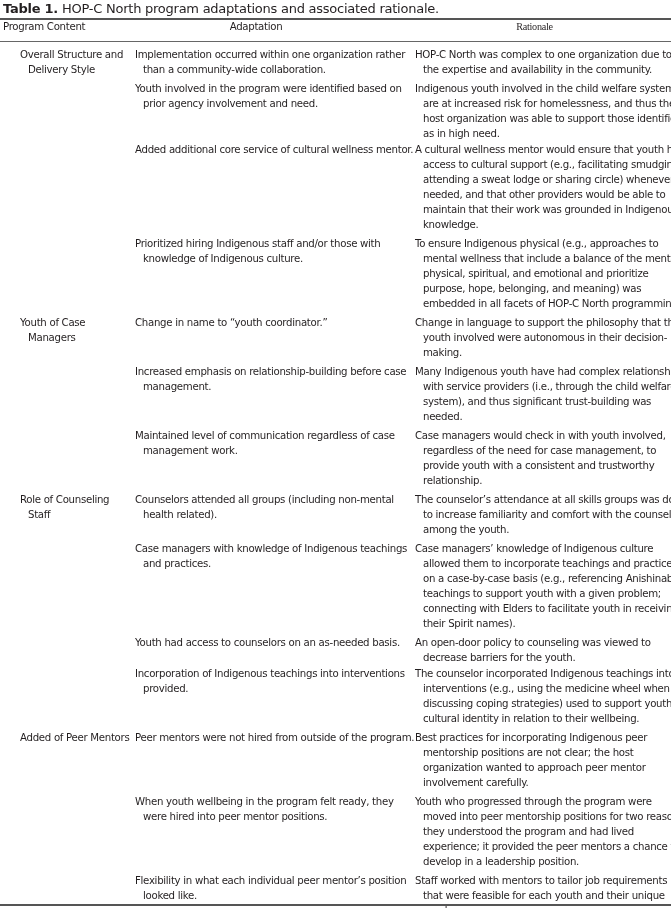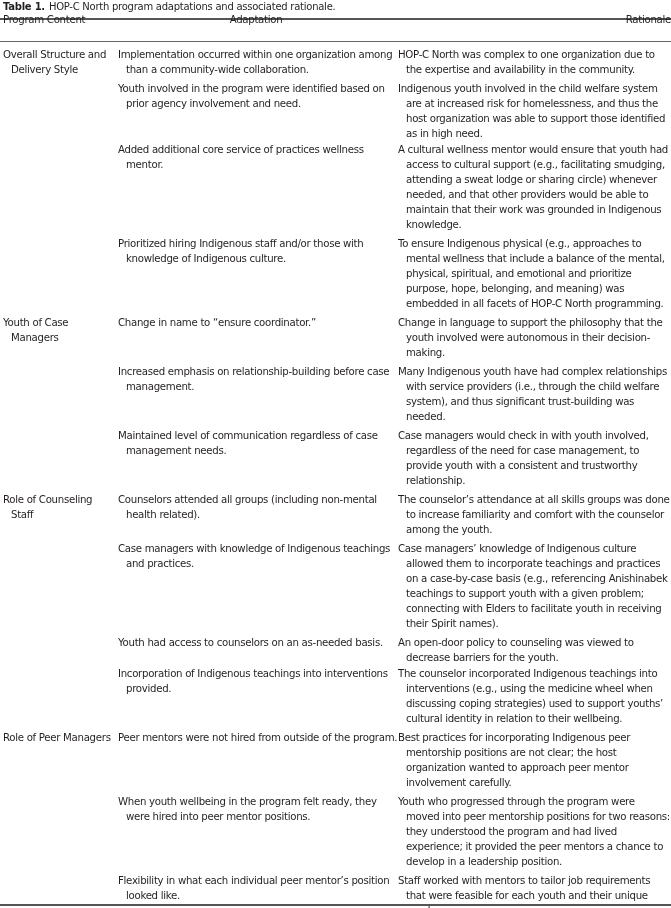--- a/index.html
+++ b/index.html
@@ -1,32 +1,32 @@
 <!DOCTYPE html>
 <html><head>
 <meta charset="utf-8">
 <style>
   html, body { margin:0; padding:0; background:#ffffff; }
   body { width:671px; height:908px; overflow:hidden; font-family:"DejaVu Sans", sans-serif; color:#231f20; }
   .page { position:relative; width:671px; height:908px; }
-  .caption { position:absolute; left:3px; top:1px; font-size:10px; letter-spacing:-0.25px; white-space:nowrap; }
+  .caption { position:absolute; left:3px; top:1px; font-size:13px; letter-spacing:-0.25px; white-space:nowrap; }
   .caption b { font-weight:bold; margin-right:4px; }
   .rule { position:absolute; left:0; width:671px; background:#555; }
   .rule.top { top:18px; height:1.5px; }
   .rule.mid { top:41px; height:1px; background:#666; }
   .rule.bot { top:904px; height:1.5px; }
-  .hdr { position:absolute; top:14px; font-size:10.2px; letter-spacing:-0.3px; white-space:nowrap; }
+  .hdr { position:absolute; top:21px; font-size:10.2px; letter-spacing:-0.3px; white-space:nowrap; }
   .hdr.c1 { left:3px; }
   .hdr.c2 { left:118px; width:276px; text-align:center; }
-  .hdr.c3 { left:398px; width:273px; text-align:right; }
+  .hdr.c3 { left:398px; width:273px; text-align:center;font-family:Liberation Serif, serif; }
   .body { position:absolute; left:0; top:47px; width:671px; }
   .cell { font-size:10.2px; line-height:15px; letter-spacing:-0.3px; padding-left:8px; text-indent:-8px; }
   table { border-collapse:collapse; width:671px; table-layout:fixed; }
   td { vertical-align:top; padding:0; }
-  td.c1 { width:114px; padding-left:3px; }
+  td.c1 { width:114px; padding-left:20px; }
   td.c2 { width:280px; padding-left:1px; }
   td.c3 { width:273px; }
   tr.item td { padding-bottom:4px; }
   tr.item.tight td { padding-bottom:1px; }
 </style>
 </head>
 <body>
 
 <div class="page">
   <div class="caption">
@@ -39,77 +39,77 @@
   <div class="rule mid"></div>
 
   <div class="body">
     <table>
       <tbody id="tbody">
           <tr class="item">
             <td class="c1">
               <div class="cell">Overall Structure and Delivery Style</div>
             </td>
             <td class="c2">
-              <div class="cell">Implementation occurred within one organization among than a community-wide collaboration.</div>
+              <div class="cell">Implementation occurred within one organization rather than a community-wide collaboration.</div>
             </td>
             <td class="c3">
               <div class="cell">HOP-C North was complex to one organization due to the expertise and availability in the community.</div>
             </td>
           </tr>
           <tr class="item tight">
             <td class="c1"></td>
             <td class="c2">
               <div class="cell">Youth involved in the program were identified based on prior agency involvement and need.</div>
             </td>
             <td class="c3">
               <div class="cell">Indigenous youth involved in the child welfare system are at increased risk for homelessness, and thus the host organization was able to support those identified as in high need.</div>
             </td>
           </tr>
           <tr class="item">
             <td class="c1"></td>
             <td class="c2">
-              <div class="cell">Added additional core service of practices wellness mentor.</div>
+              <div class="cell">Added additional core service of cultural wellness mentor.</div>
             </td>
             <td class="c3">
               <div class="cell">A cultural wellness mentor would ensure that youth had access to cultural support (e.g., facilitating smudging, attending a sweat lodge or sharing circle) whenever needed, and that other providers would be able to maintain that their work was grounded in Indigenous knowledge.</div>
             </td>
           </tr>
           <tr class="item">
             <td class="c1"></td>
             <td class="c2">
               <div class="cell">Prioritized hiring Indigenous staff and/or those with knowledge of Indigenous culture.</div>
             </td>
             <td class="c3">
               <div class="cell">To ensure Indigenous physical (e.g., approaches to mental wellness that include a balance of the mental, physical, spiritual, and emotional and prioritize purpose, hope, belonging, and meaning) was embedded in all facets of HOP-C North programming.</div>
             </td>
           </tr>
           <tr class="item">
             <td class="c1">
               <div class="cell">Youth of Case Managers</div>
             </td>
             <td class="c2">
-              <div class="cell">Change in name to “ensure coordinator.”</div>
+              <div class="cell">Change in name to “youth coordinator.”</div>
             </td>
             <td class="c3">
               <div class="cell">Change in language to support the philosophy that the youth involved were autonomous in their decision-making.</div>
             </td>
           </tr>
           <tr class="item">
             <td class="c1"></td>
             <td class="c2">
               <div class="cell">Increased emphasis on relationship-building before case management.</div>
             </td>
             <td class="c3">
               <div class="cell">Many Indigenous youth have had complex relationships with service providers (i.e., through the child welfare system), and thus significant trust-building was needed.</div>
             </td>
           </tr>
           <tr class="item">
             <td class="c1"></td>
             <td class="c2">
-              <div class="cell">Maintained level of communication regardless of case management needs.</div>
+              <div class="cell">Maintained level of communication regardless of case management work.</div>
             </td>
             <td class="c3">
               <div class="cell">Case managers would check in with youth involved, regardless of the need for case management, to provide youth with a consistent and trustworthy relationship.</div>
             </td>
           </tr>
           <tr class="item">
             <td class="c1">
               <div class="cell">Role of Counseling Staff</div>
             </td>
             <td class="c2">
@@ -141,21 +141,21 @@
             <td class="c1"></td>
             <td class="c2">
               <div class="cell">Incorporation of Indigenous teachings into interventions provided.</div>
             </td>
             <td class="c3">
               <div class="cell">The counselor incorporated Indigenous teachings into interventions (e.g., using the medicine wheel when discussing coping strategies) used to support youths’ cultural identity in relation to their wellbeing.</div>
             </td>
           </tr>
           <tr class="item">
             <td class="c1">
-              <div class="cell">Role of Peer Managers</div>
+              <div class="cell">Added of Peer Mentors</div>
             </td>
             <td class="c2">
               <div class="cell">Peer mentors were not hired from outside of the program.</div>
             </td>
             <td class="c3">
               <div class="cell">Best practices for incorporating Indigenous peer mentorship positions are not clear; the host organization wanted to approach peer mentor involvement carefully.</div>
             </td>
           </tr>
           <tr class="item">
             <td class="c1"></td>

